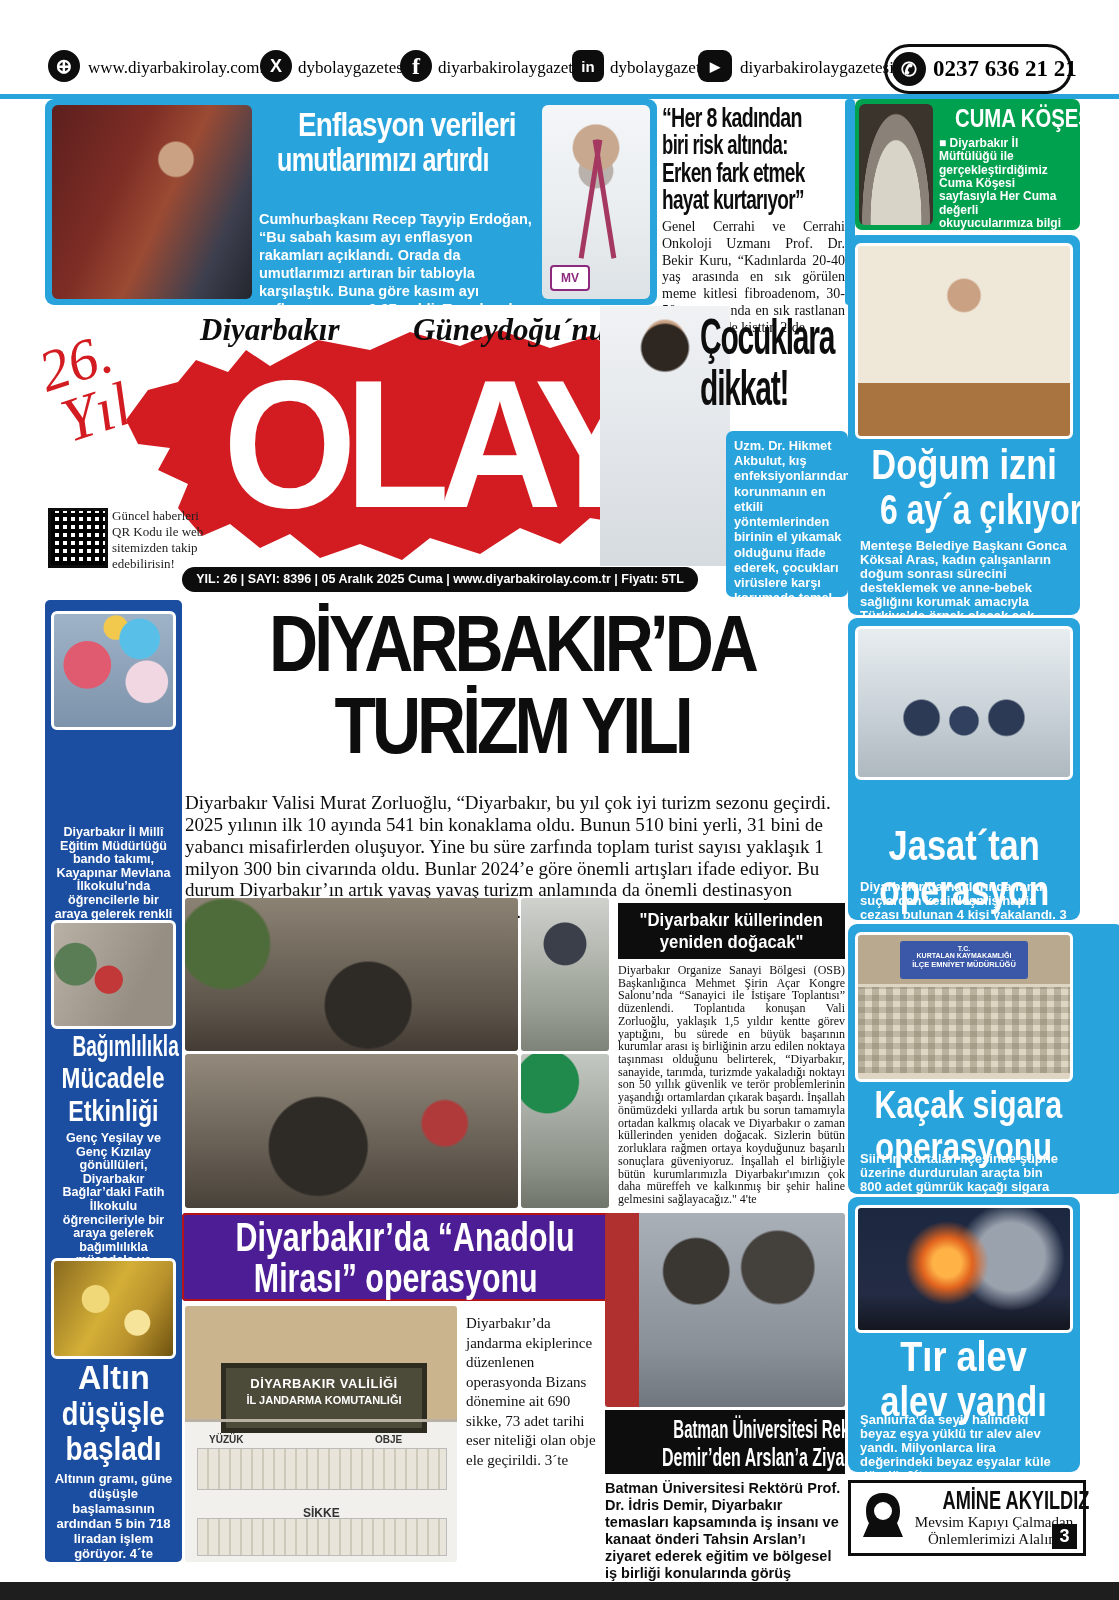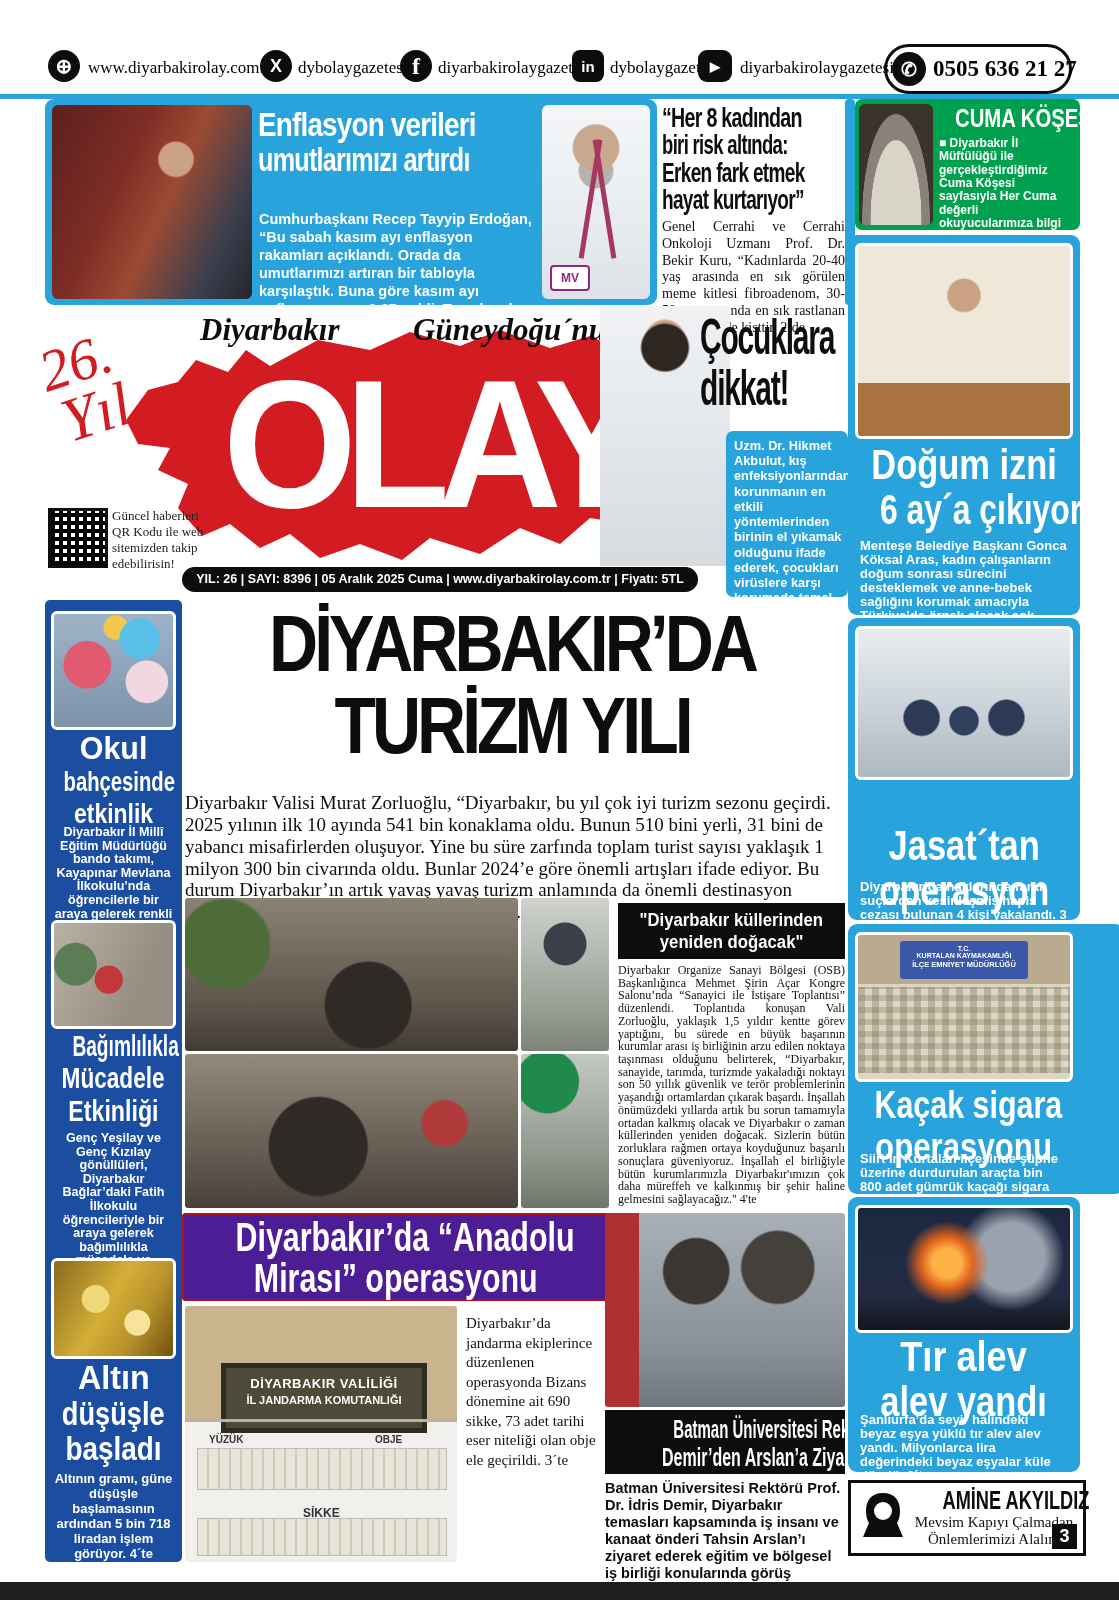--- a/index.html
+++ b/index.html
@@ -32,29 +32,29 @@
     <div class="icn circ" style="left:260px;top:50px;width:32px;height:32px;font-size:18px;">X</div>
     <div class="s serif" style="left:298px;top:58px;font-size:17px;">dybolaygazetesi</div>
     <div class="icn circ serif" style="left:400px;top:50px;width:32px;height:32px;font-size:24px;">f</div>
     <div class="s serif" style="left:438px;top:58px;font-size:17px;">diyarbakirolaygazetesi</div>
     <div class="icn" style="left:572px;top:50px;width:32px;height:32px;font-size:15px;border-radius:8px;">in</div>
     <div class="s serif" style="left:610px;top:58px;font-size:17px;">dybolaygazetesi</div>
     <div class="icn" style="left:698px;top:50px;width:34px;height:32px;font-size:13px;border-radius:9px;">▶</div>
     <div class="s serif" style="left:740px;top:58px;font-size:17px;">diyarbakirolaygazetesi</div>
     <div class="s" style="left:884px;top:44px;width:182px;height:44px;border:3px solid #0d0d0d;border-radius:26px;">
       <div class="icn circ" style="left:5px;top:5px;width:34px;height:34px;font-size:19px;">✆</div>
-      <div class="s serif" style="left:46px;top:9px;font-size:23px;font-weight:bold;white-space:nowrap;">0505 636 21 27</div>
+      <div class="s serif" style="left:46px;top:9px;font-size:23px;font-weight:bold;white-space:nowrap;">0237 636 21 21</div>
     </div>
   </div>
 
   <div class="s" style="left:0;top:94px;width:1119px;height:5px;background:#29a3db;"></div>
 
   <div class="bluebox" style="left:45px;top:99px;width:612px;height:206px;">
     <div class="photo" style="left:7px;top:6px;width:200px;height:194px;background:radial-gradient(circle at 62% 28%,#caa183 0 9%,rgba(0,0,0,0) 10%),linear-gradient(115deg,#5c1f1e 0%,#7e2d25 35%,#9b4a33 55%,#3d3f4e 80%,#23252e 100%);"></div>
-    <div class="s hl w" style="left:213px;top:8px;width:292px;font-size:34px;letter-spacing:-1px;line-height:1.04;">
+    <div class="s hl w" style="left:226px;top:8px;width:292px;font-size:34px;letter-spacing:-1px;line-height:1.04;text-align:right;">
       <span class="sxl" style="transform:scaleX(0.82);">Enflasyon verileri</span><br>
       <span class="sxl" style="transform:scaleX(0.74);">umutlarımızı artırdı</span>
     </div>
     <div class="s bodytxt" style="left:214px;top:112px;width:282px;font-size:14.5px;line-height:1.24;">Cumhurbaşkanı Recep Tayyip Erdoğan, “Bu sabah kasım ayı enflasyon rakamları açıklandı. Orada da umutlarımızı artıran bir tabloyla karşılaştık. Buna göre kasım ayı enflasyonumuz 0,87 geldi. Temel mal enflasyonu yüzde 18’ler seviyesine indi. Hizmet enflasyonundaki düşüş ise sürüyor” dedi. 4´te</div>
     <div class="photo" style="left:497px;top:6px;width:108px;height:194px;background:radial-gradient(circle at 50% 22%,#c8a88f 0 14%,rgba(0,0,0,0) 15%),radial-gradient(circle at 50% 34%,#b9b2ac 0 12%,rgba(0,0,0,0) 13%),linear-gradient(#f4f6f8,#e8ecef 60%,#dde2e6);">
       <div class="s" style="left:8px;bottom:8px;width:36px;height:22px;background:#fff;border:2px solid #8e2a7e;border-radius:4px;color:#8e2a7e;font-weight:900;font-size:12px;text-align:center;line-height:22px;">MV</div>
       <div class="s" style="left:46px;top:34px;width:5px;height:120px;background:#a53860;transform:rotate(9deg);"></div>
       <div class="s" style="left:60px;top:34px;width:5px;height:120px;background:#a53860;transform:rotate(-9deg);"></div>
     </div>
   </div>
@@ -101,25 +101,20 @@
       <span class="sxl" style="transform:scaleX(0.60);">dikkat!</span>
     </div>
     <div class="s rr" style="left:726px;top:431px;width:122px;height:166px;background:#29a3db;">
       <div class="s bodytxt" style="left:8px;top:7px;width:108px;font-size:12.8px;line-height:1.19;">Uzm. Dr. Hikmet Akbulut, kış enfeksiyonlarından korunmanın en etkili yöntemlerinden birinin el yıkamak olduğunu ifade ederek, çocukları virüslere karşı korumada temel hijyen alışkanlıklarının büyük rol oynadığını söyledi. 2´de</div>
     </div>
   </div>
 
   <div class="s" style="left:45px;top:600px;width:137px;height:962px;background:#1b4da0;border-radius:5px;">
 
     <div class="photo pframe" style="left:6px;top:11px;width:119px;height:113px;background:radial-gradient(circle at 28% 45%,#e05a70 0 22%,rgba(0,0,0,0) 23%),radial-gradient(circle at 72% 22%,#58c0e8 0 16%,rgba(0,0,0,0) 17%),radial-gradient(circle at 52% 12%,#f2c94c 0 10%,rgba(0,0,0,0) 11%),radial-gradient(circle at 78% 60%,#f0d7e2 0 18%,rgba(0,0,0,0) 19%),linear-gradient(#9fb3c8,#7d93ab);"></div>
-    <div class="s hl w ctr" style="left:0;top:132px;width:137px;font-size:32px;line-height:1.0;">
-      <span class="sx" style="transform:scaleX(0.95);">Okul</span><br>
-      <span class="sx" style="font-size:27px;transform:scaleX(0.75);">bahçesinde</span><br>
-      <span class="sx" style="font-size:27px;transform:scaleX(0.85);">etkinlik</span>
-    </div>
     <div class="s bodytxt ctr" style="left:8px;top:226px;width:121px;font-size:12.6px;line-height:1.08;">Diyarbakır İl Millî Eğitim Müdürlüğü bando takımı, Kayapınar Mevlana İlkokulu’nda öğrencilerle bir araya gelerek renkli bir müzik şöleni gerçekleştirdi. 4´te</div>
 
     <div class="photo pframe" style="left:6px;top:320px;width:119px;height:103px;background:radial-gradient(circle at 46% 55%,#c23838 0 16%,rgba(0,0,0,0) 17%),radial-gradient(circle at 18% 40%,#5a7d55 0 18%,rgba(0,0,0,0) 19%),linear-gradient(115deg,#b9b0a6,#968d83 70%);"></div>
     <div class="s hl w ctr" style="left:0;top:430px;width:137px;font-size:29px;line-height:1.12;">
       <span class="sx" style="transform:scaleX(0.66);">Bağımlılıkla</span><br>
       <span class="sx" style="transform:scaleX(0.78);">Mücadele</span><br>
       <span class="sx" style="transform:scaleX(0.80);">Etkinliği</span>
     </div>
     <div class="s bodytxt ctr" style="left:8px;top:532px;width:121px;font-size:12.6px;line-height:1.08;">Genç Yeşilay ve Genç Kızılay gönüllüleri, Diyarbakır Bağlar’daki Fatih İlkokulu öğrencileriyle bir araya gelerek bağımlılıkla mücadele ve sağlıklı yaşam bilincini yaygınlaştırdı. 5´te</div>
 

